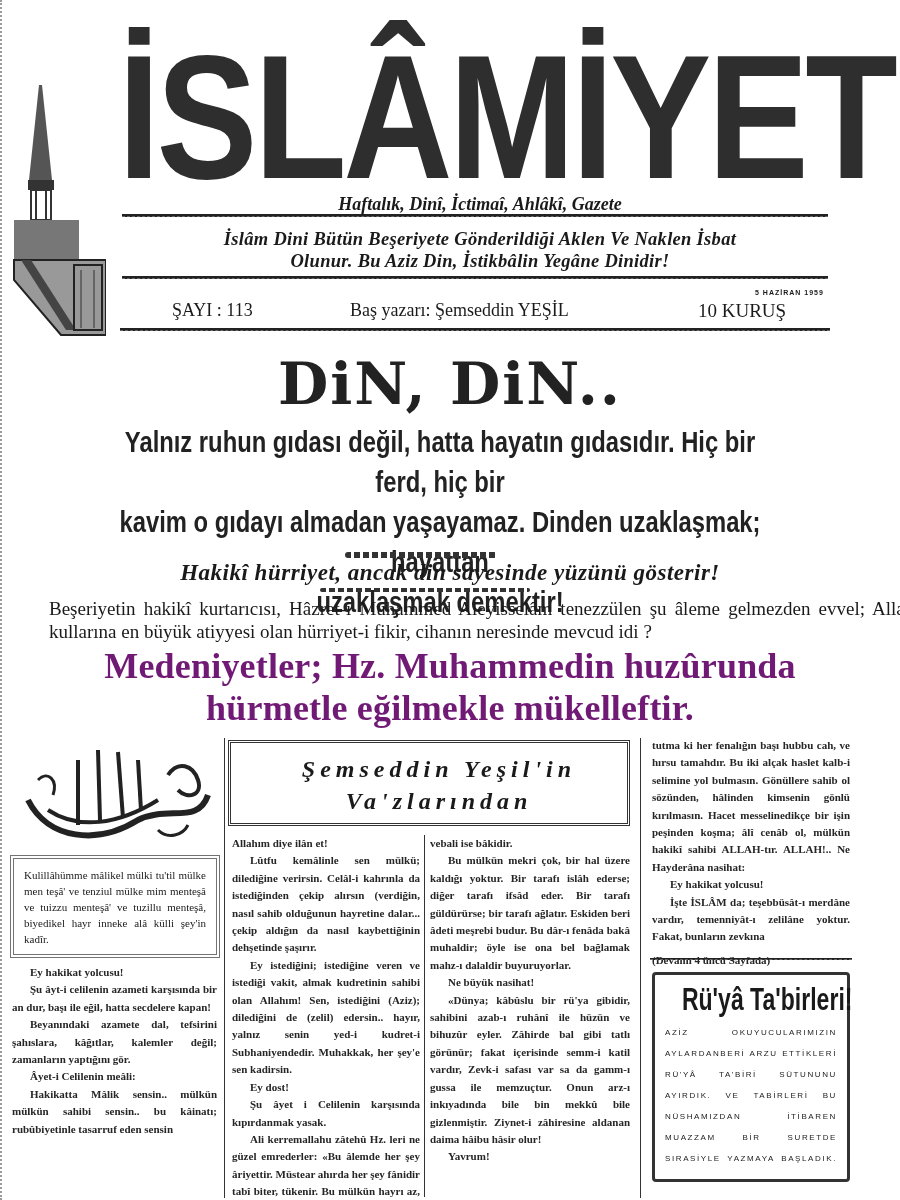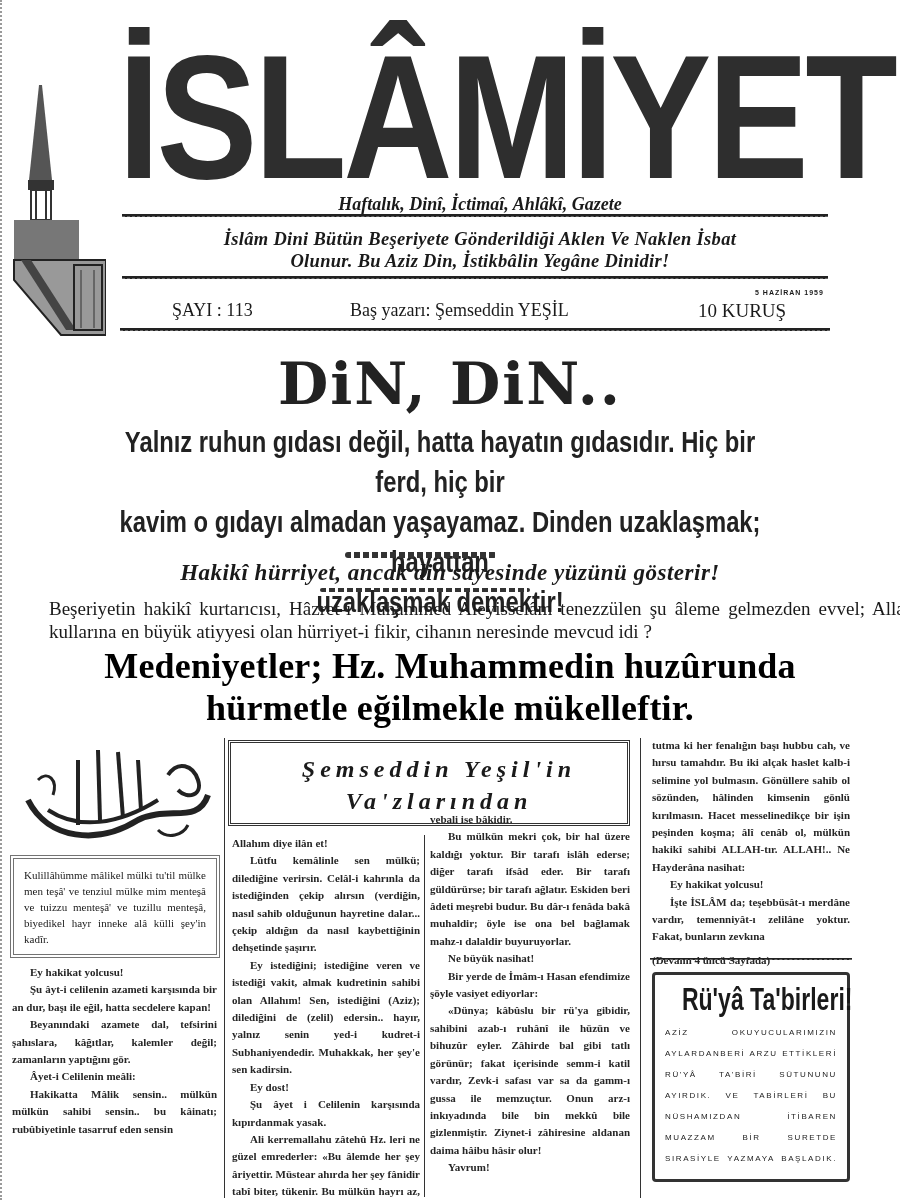--- a/index.html
+++ b/index.html
@@ -35,21 +35,21 @@
   .h-lead { position: absolute; top: 422px; left: 30px; width: 820px; text-align: center;
     font-family: "Liberation Sans", sans-serif; font-weight: 700; font-size: 29px; line-height: 40px;
     transform: scaleX(0.82); transform-origin: center top; color: #222; }
   .squiggle { position: absolute; height: 6px;
     background: repeating-linear-gradient(90deg, #333 0 6px, transparent 6px 9px); border-radius: 3px; }
   .h-freedom { position: absolute; top: 560px; left: 0; width: 900px; text-align: center;
     font-style: italic; font-weight: 700; font-size: 23px; letter-spacing: 0.5px; }
   .h-para { position: absolute; top: 597px; left: 5px; width: 880px; font-size: 19px; line-height: 23px; text-align: justify; margin-left: 44px; }
   .h-civ { position: absolute; top: 645px; left: 0; width: 900px; text-align: center;
     font-family: "Liberation Serif", serif; font-weight: 700; font-size: 36px; line-height: 42px;
-    letter-spacing: 0.2px; color: #000000; }
+    letter-spacing: 0.2px; color: #701a75; }
 
   
   .col { position: absolute; font-size: 11px; line-height: 17.4px; font-weight: 700; color: #262626; }
   .col p { text-align: justify; }
   .col p.ind { text-indent: 18px; }
   .vline { position: absolute; width: 1px; background: #333; }
 
   .calligraphy { position: absolute; left: 18px; top: 740px; width: 200px; height: 110px; }
   .verse-box { position: absolute; left: 10px; top: 855px; width: 210px; height: 103px;
     border: 2px solid #737373; border-style: double; border-width: 4px; padding: 8px 10px;
@@ -148,25 +148,24 @@
   <p>Allahım diye ilân et!</p>
   <p class="ind">Lûtfu kemâlinle sen mülkü; dilediğine verirsin. Celâl-i kahrınla da istediğinden çekip alırsın (verdiğin, nasıl sahib olduğunun hayretine dalar... çekip aldığın da nasıl kaybettiğinin dehşetinde şaşırır.</p>
   <p class="ind">Ey istediğini; istediğine veren ve istediği vakit, almak kudretinin sahibi olan Allahım! Sen, istediğini (Aziz); dilediğini de (zelil) edersin.. hayır, yalnız senin yed-i kudret-i Subhaniyendedir. Muhakkak, her şey'e sen kadirsin.</p>
   <p class="ind">Ey dost!</p>
   <p class="ind">Şu âyet i Celilenin karşısında kıpırdanmak yasak.</p>
   <p class="ind">Ali kerremallahu zâtehû Hz. leri ne güzel emrederler: «Bu âlemde her şey âriyettir. Müstear ahırda her şey fânidir tabî biter, tükenir. Bu mülkün hayrı az, dirliği kısa. Ebatinde lezzetleri ittifarî feciadır. Lezzetu visâli, naimu nevâli fani; vizrü</p>
 </div>
 
 <div class="vline" style="left:424px; top:835px; height:362px;"></div>
 
-<div class="col" style="left:430px; top:811px; width:200px;">
+<div class="col" style="left:430px; top:835px; width:200px;">
   <p>vebali ise bâkidir.</p>
   <p class="ind">Bu mülkün mekri çok, bir hal üzere kaldığı yoktur. Bir tarafı islâh ederse; diğer tarafı ifsâd eder. Bir tarafı güldürürse; bir tarafı ağlatır. Eskiden beri âdeti meşrebi budur. Bu dâr-ı fenâda bakâ muhaldir; öyle ise ona bel bağlamak mahz-ı dalaldir buyuruyorlar.</p>
   <p class="ind">Ne büyük nasihat!</p>
-  <p class="ind">Bir yerde de İmâm-ı Hasan efendimize şöyle vasiyet ediyorlar:</p>
   <p class="ind">«Dünya; kâbûslu bir rü'ya gibidir, sahibini azab-ı ruhânî ile hüzün ve bihuzûr eyler. Zâhirde bal gibi tatlı görünür; fakat içerisinde semm-i katil vardır, Zevk-i safası var sa da gamm-ı gussa ile memzuçtur. Onun arz-ı inkıyadında bile bin mekkû bile gizlenmiştir. Ziynet-i zâhiresine aldanan daima hâibu hâsir olur!</p>
   <p class="ind">Yavrum!</p>
 
 </div>
 
 <div class="vline" style="left:640px; top:738px; height:460px;"></div>
 
 <div class="col" style="left:652px; top:737px; width:198px;">
   <p>tutma ki her fenalığın başı hubbu cah, ve hırsu tamahdır. Bu iki alçak haslet kalb-i selimine yol bulmasın. Gönüllere sahib ol sözünden, hâlinden kimsenin gönlü kırılmasın. Hacet messelinedikçe bir işin peşinden koşma; âlî cenâb ol, mülkün hakikî sahibi ALLAH-tır. ALLAH!.. Ne Hayderâna nasihat:</p>
   <p class="ind">Ey hakikat yolcusu!</p>

